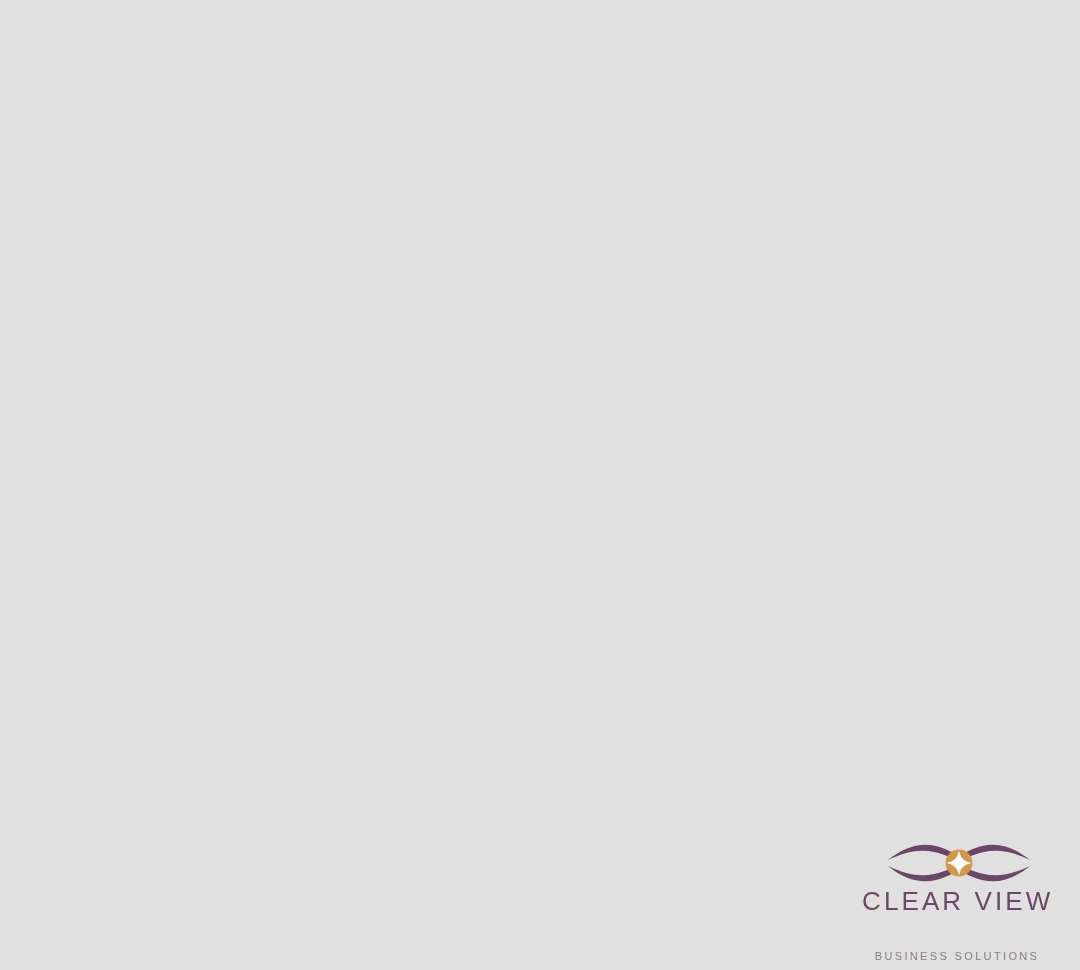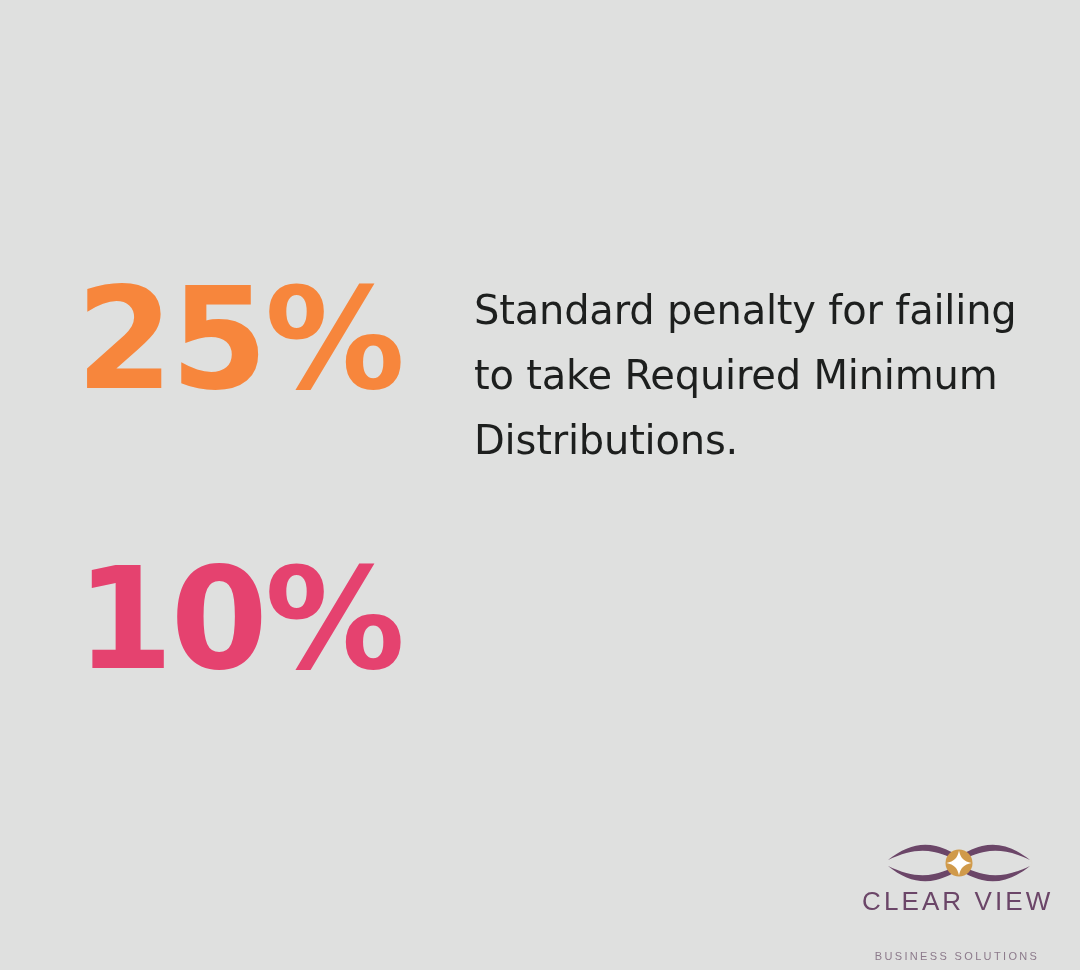--- a/index.html
+++ b/index.html
@@ -119,27 +119,22 @@
     white-space: nowrap;
     margin-top: 32px;
   }
 </style>
 </head>
 <body>
 
 <div id="infographic">
 
 
-  <div class="stat-row" id="row-25">
-    <div class="stat-figure orange">25%</div>
-    <div class="stat-desc">Standard penalty for failing to take Required Minimum Distributions.</div>
-  </div>
 
   <div class="stat-row" id="row-10">
-    <div class="stat-figure pink">10%</div>
   </div>
 
   <div class="logo">
     <div class="logo-mark">
       <svg width="150" height="46" viewBox="0 0 150 46" xmlns="http://www.w3.org/2000/svg">
 
         <path d="M4 20 C20 7 36 2 52 6 C62 8.5 70 13 75 16.5 C80 13 88 8.5 98 6 C114 2 130 7 146 20 C128 11.5 114 9 100 12 C88 14.5 80 19 75 22.5 C70 19 62 14.5 50 12 C36 9 22 11.5 4 20 Z" fill="#6b4668"></path>
 
         <path d="M146 26 C130 39 114 44 98 40 C88 37.5 80 33 75 29.5 C70 33 62 37.5 52 40 C36 44 20 39 4 26 C22 34.5 36 37 50 34 C62 31.5 70 27 75 23.5 C80 27 88 31.5 100 34 C114 37 128 34.5 146 26 Z" fill="#6b4668"></path>
 

